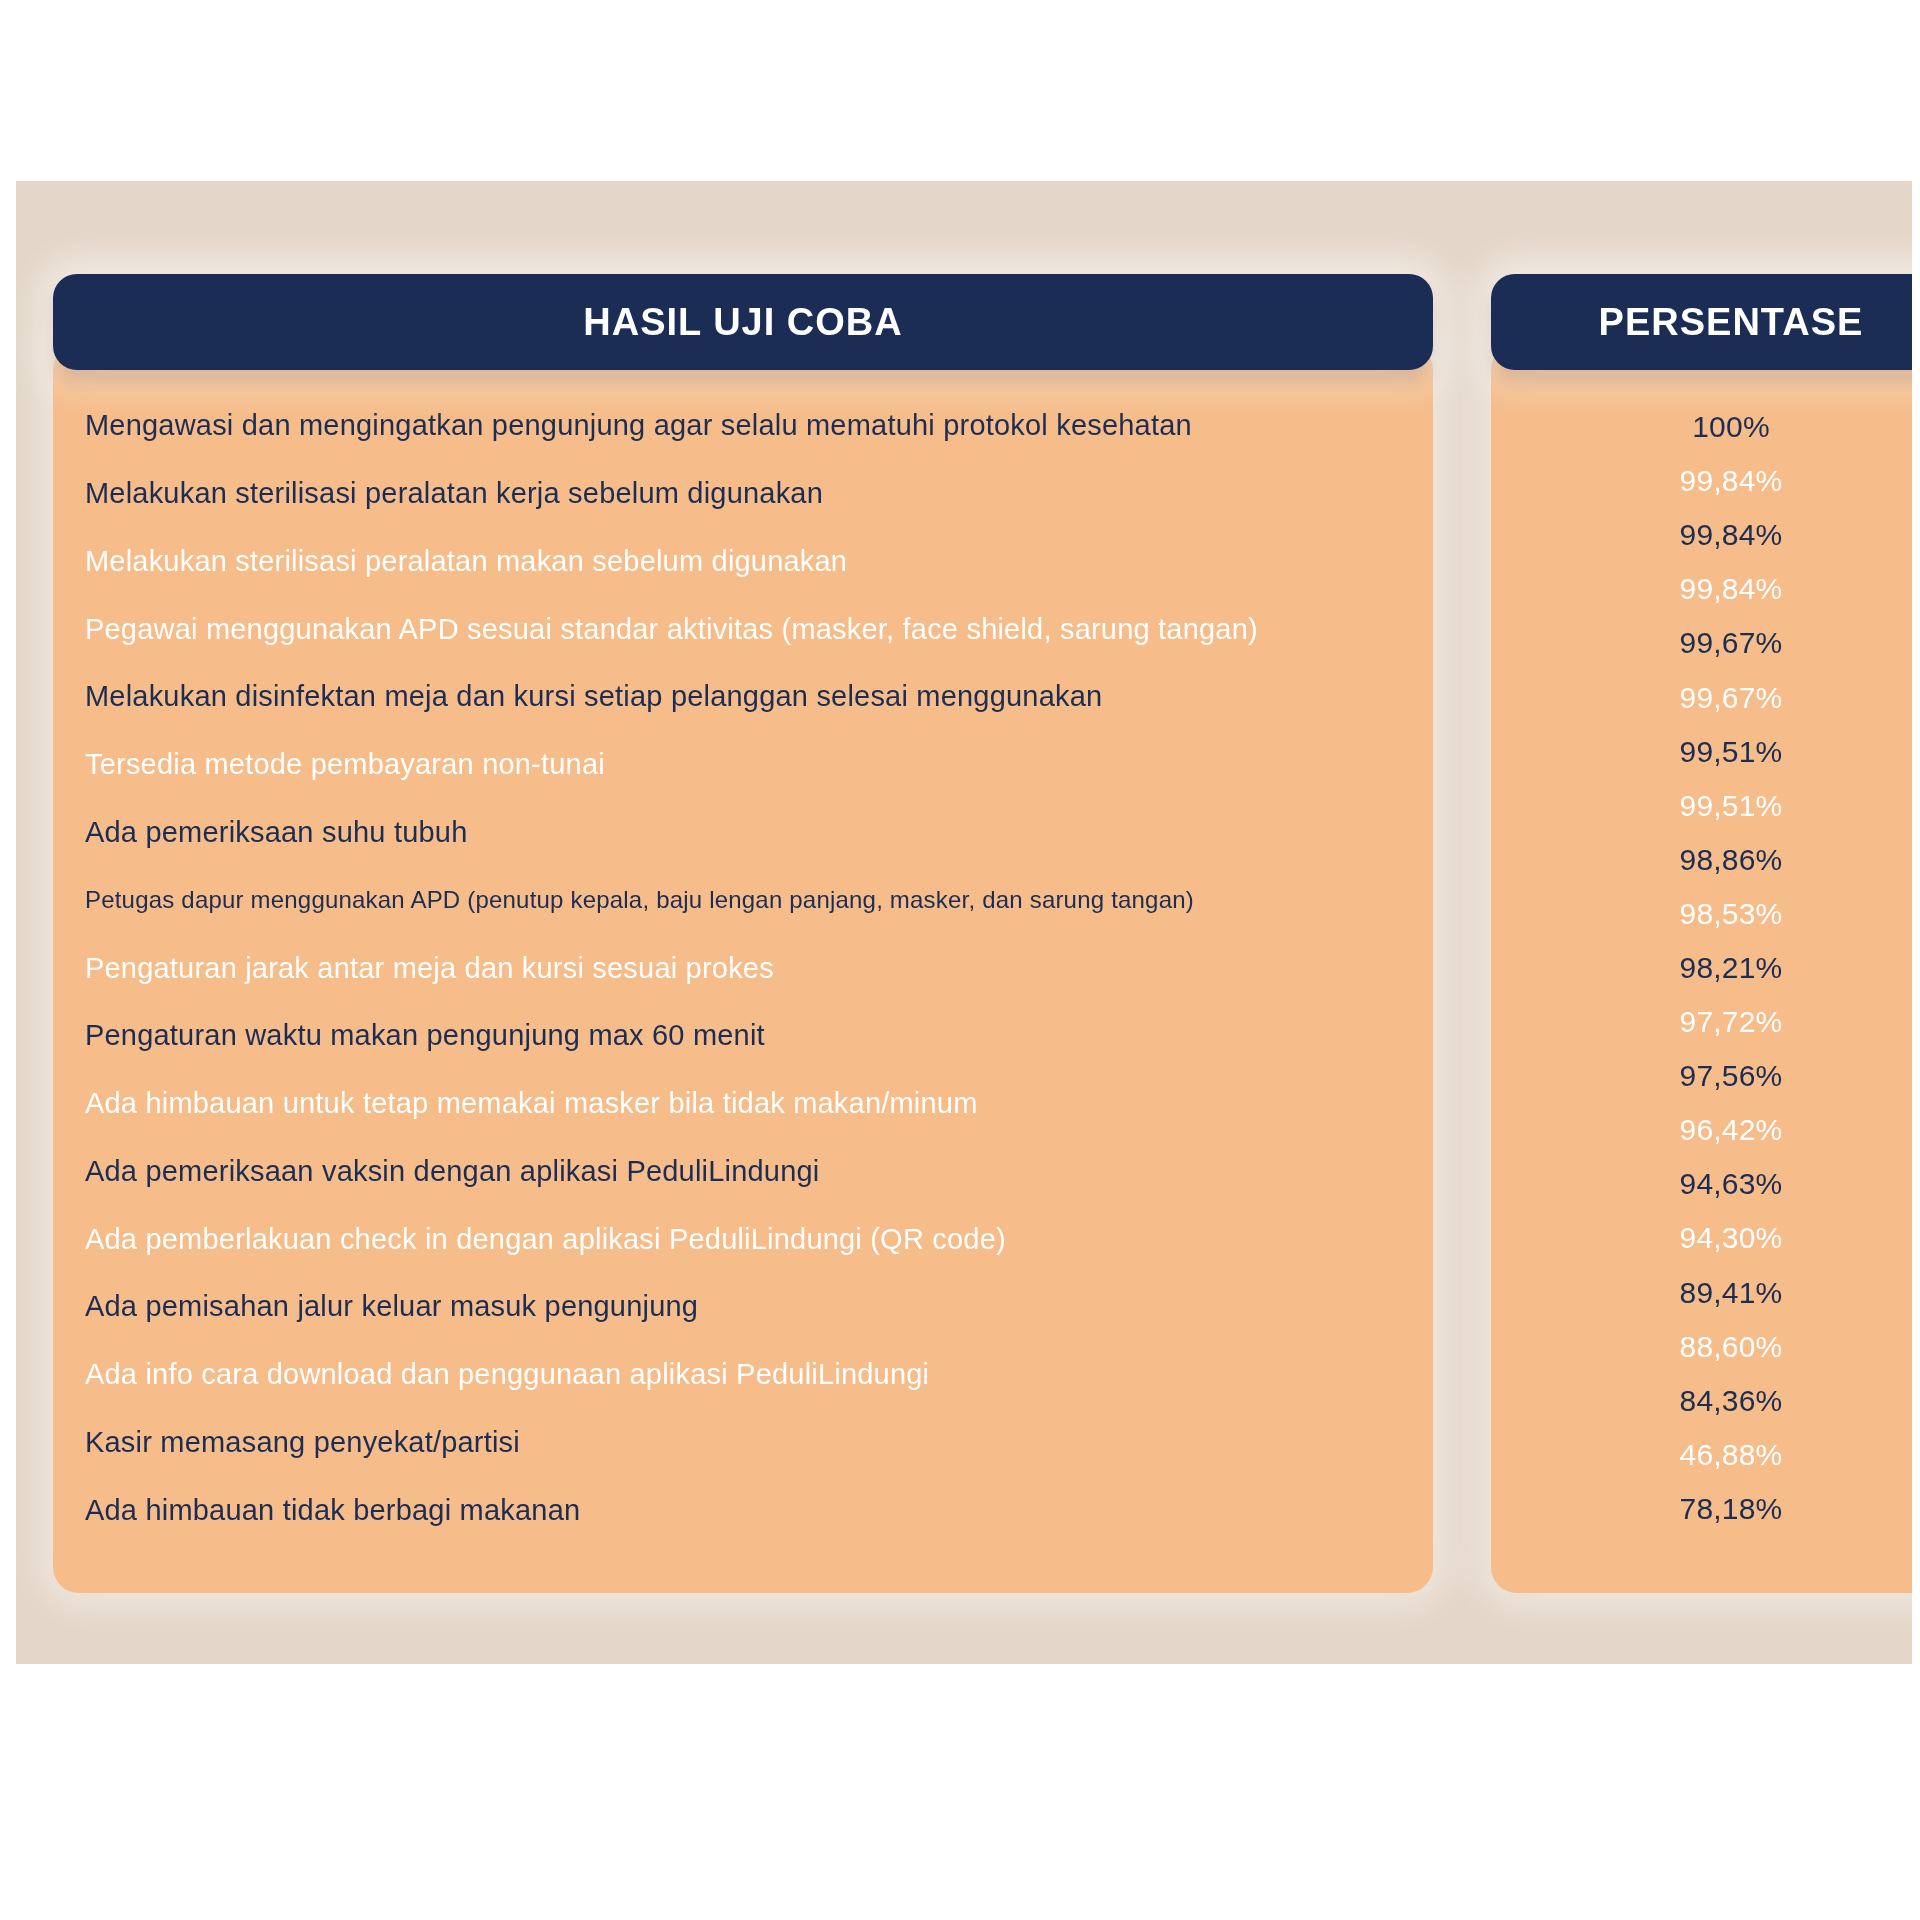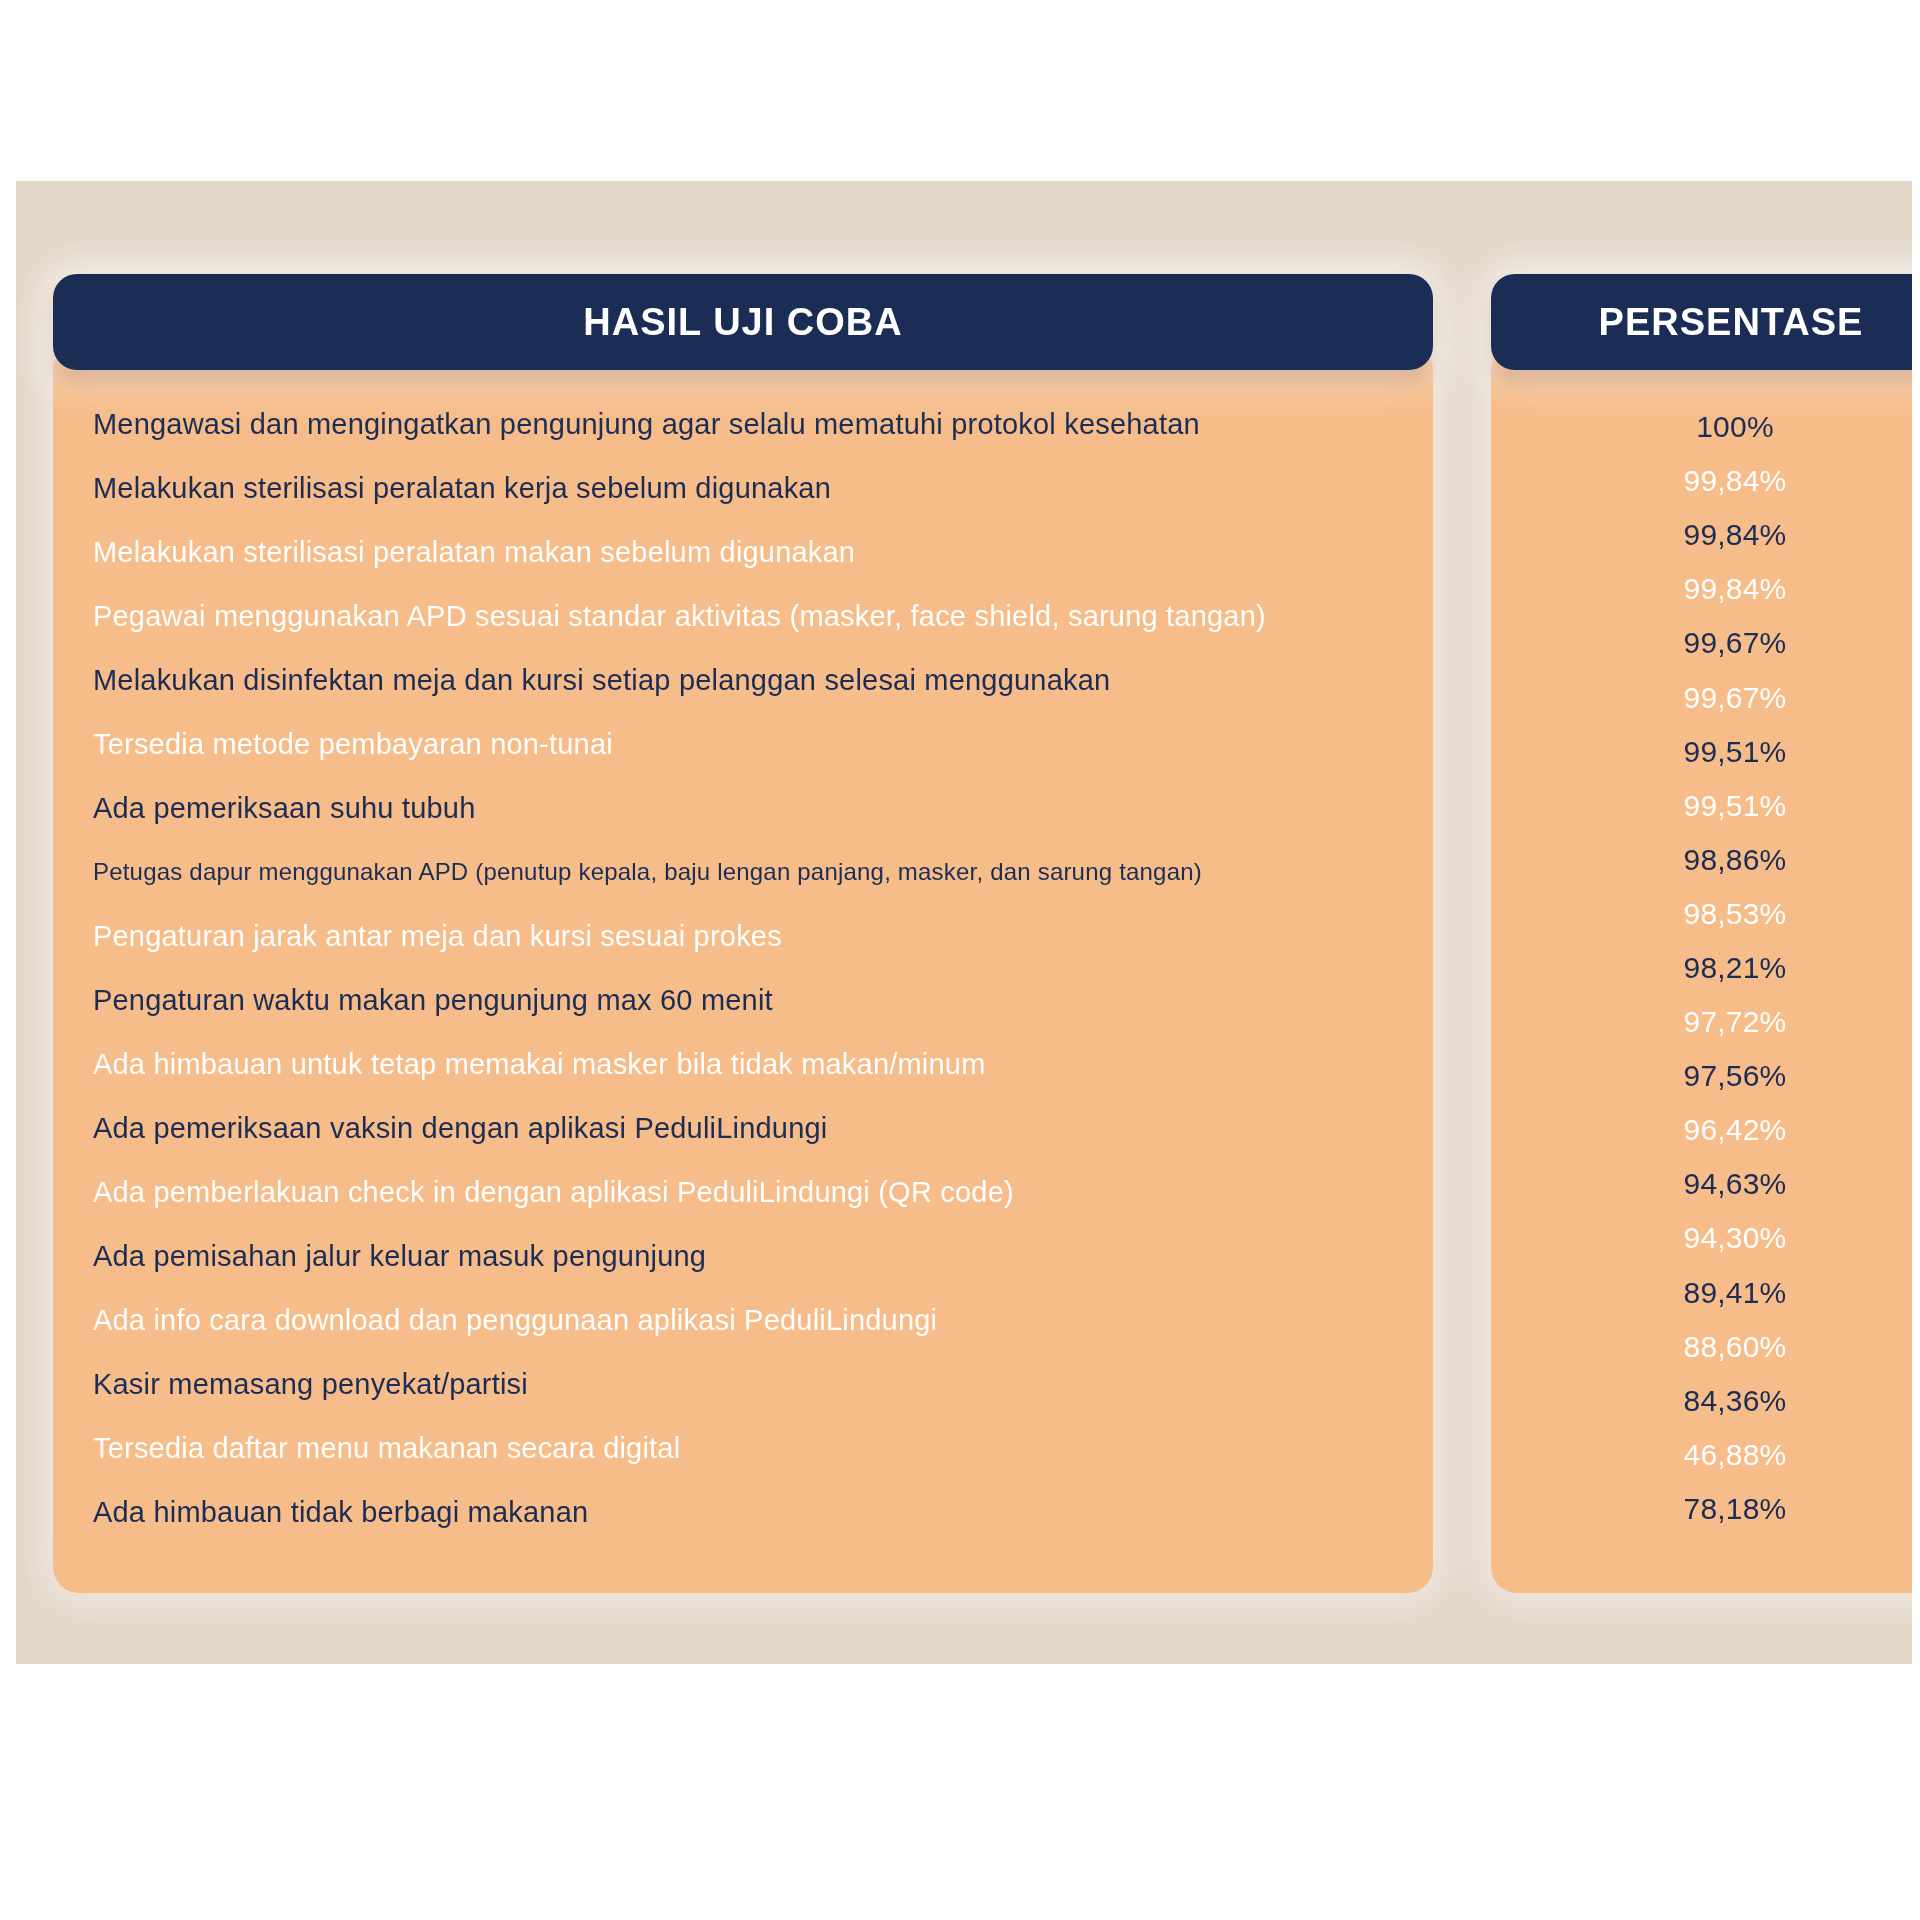--- a/index.html
+++ b/index.html
@@ -51,21 +51,21 @@
     z-index: 1;
     margin-top: -26px;
     height: 1249px;
     border-radius: 26px;
     background: var(--orange);
     box-shadow: 0 0 38px 14px rgba(255,255,255,0.40);
   }
 
   .rows {
     position: absolute;
-    left: 8px; right: 0;
+    left: 0; right: 0;
     top: 48px;
     height: 1152px;
     display: flex;
     flex-direction: column;
   }
   .panel-left .rows { padding: 0 16px 0 24px; }
 
   .row {
     flex: 1 1 0;
     display: flex;
@@ -103,21 +103,20 @@
           <div class="row navy">Ada pemeriksaan suhu tubuh</div>
           <div class="row navy small">Petugas dapur menggunakan APD (penutup kepala, baju lengan panjang, masker, dan sarung tangan)</div>
           <div class="row white">Pengaturan jarak antar meja dan kursi sesuai prokes</div>
           <div class="row navy">Pengaturan waktu makan pengunjung max 60 menit</div>
           <div class="row white">Ada himbauan untuk tetap memakai masker bila tidak makan/minum</div>
           <div class="row navy">Ada pemeriksaan vaksin dengan aplikasi PeduliLindungi</div>
           <div class="row white">Ada pemberlakuan check in dengan aplikasi PeduliLindungi (QR code)</div>
           <div class="row navy">Ada pemisahan jalur keluar masuk pengunjung</div>
           <div class="row white">Ada info cara download dan penggunaan aplikasi PeduliLindungi</div>
           <div class="row navy">Kasir memasang penyekat/partisi</div>
-          <div class="row white">Tersedia daftar menu makanan secara digital</div>
           <div class="row navy">Ada himbauan tidak berbagi makanan</div>
         </div>
     </div>
   </section>
 
   <section class="panel panel-right">
     <header class="panel-header">
       <span>PERSENTASE</span>
     </header>
     <div class="panel-body">

